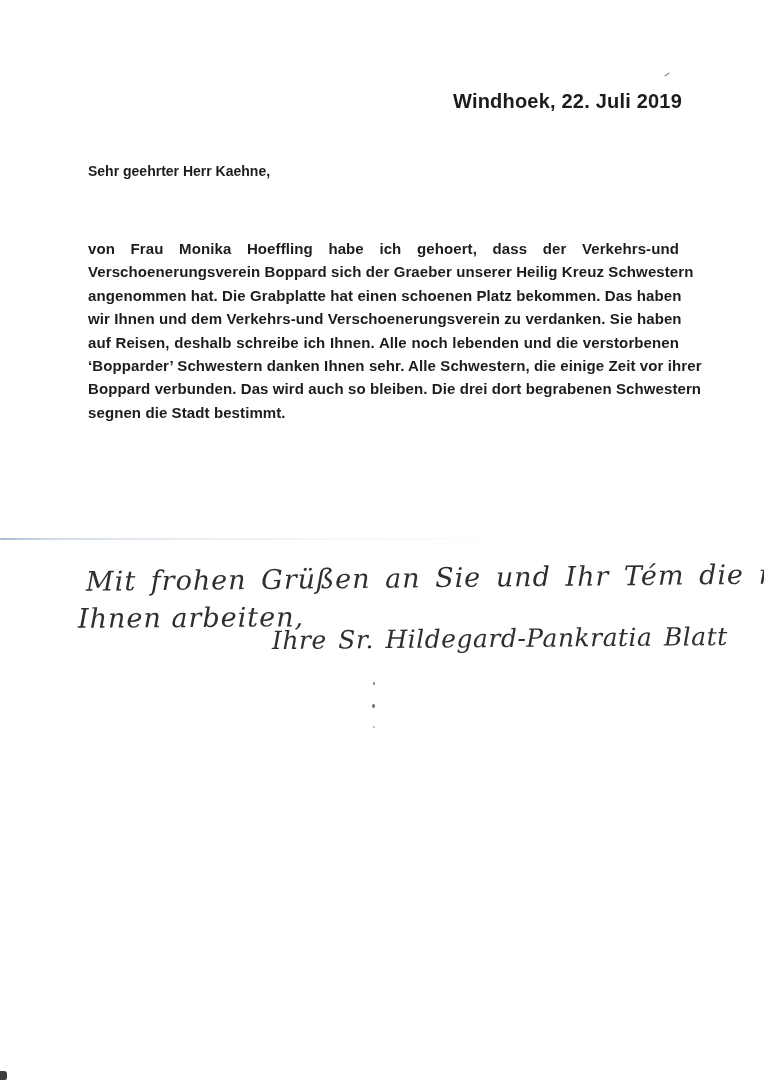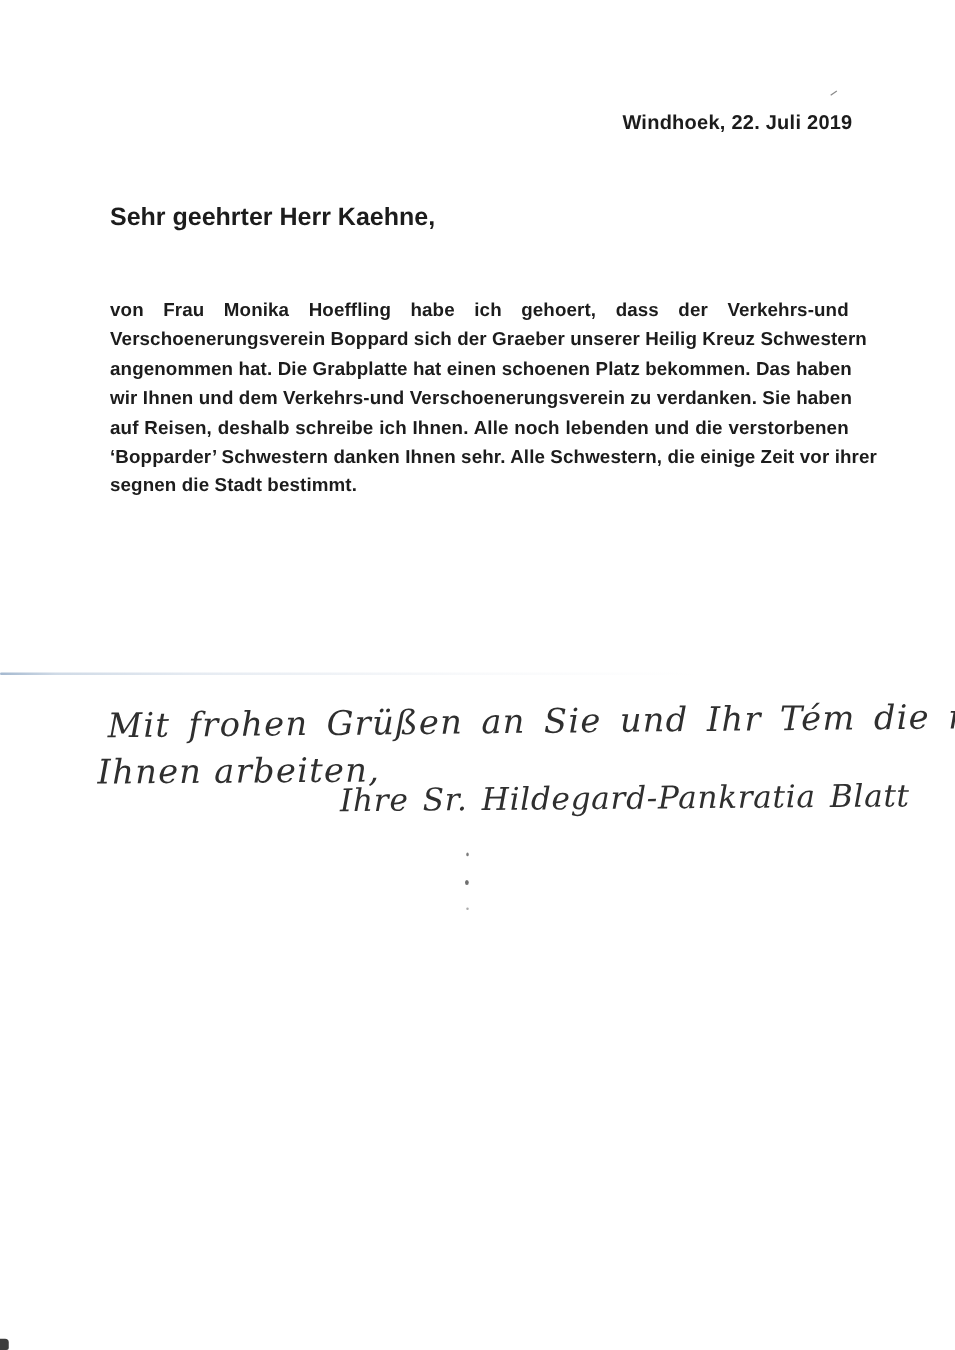--- a/index.html
+++ b/index.html
@@ -7,26 +7,26 @@
   body {
     width: 764px; height: 1080px;
     background: #ffffff;
     font-family: "Liberation Sans", sans-serif;
     position: relative;
     overflow: hidden;
   }
   .print { color: #1c1c1c; font-weight: 600; }
   .dateline {
     position: absolute; top: 90px; right: 82px;
-    font-size: 16px; font-weight: 700;
+    font-size: 20px; font-weight: 700;
     letter-spacing: 0.2px;
   }
   .salutation {
     position: absolute; top: 163px; left: 88px;
-    font-size: 20px; font-weight: 600;
+    font-size: 14px; font-weight: 600;
   }
   .par { position: absolute; left: 88px; width: 591px; }
   .par1 { top: 237px; }
   .par2 { top: 506px; }
   .bline {
     font-size: 15px; line-height: 23.4px;
     text-align: justify; text-align-last: justify;
     white-space: nowrap;
     letter-spacing: 0.1px;
   }
@@ -74,20 +74,21 @@
 
   <div class="print salutation">Sehr geehrter Herr Kaehne,</div>
 
   <div class="par par1">
     <div class="print bline">von Frau Monika Hoeffling habe ich gehoert, dass der Verkehrs-und</div>
     <div class="print bline">Verschoenerungsverein Boppard sich der Graeber unserer Heilig Kreuz Schwestern</div>
     <div class="print bline">angenommen hat. Die Grabplatte hat einen schoenen Platz bekommen. Das haben</div>
     <div class="print bline">wir Ihnen und dem Verkehrs-und Verschoenerungsverein zu verdanken. Sie haben</div>
     <div class="print bline">auf Reisen, deshalb schreibe ich Ihnen. Alle noch lebenden und die verstorbenen</div>
     <div class="print bline">‘Bopparder’ Schwestern danken Ihnen sehr. Alle Schwestern, die einige Zeit vor ihrer</div>
+    <div class="print bline">Boppard verbunden. Das wird auch so bleiben. Die drei dort begrabenen Schwestern</div>
     <div class="print bline last">segnen die Stadt bestimmt.</div>
   </div>
 
   <div class="par par2">
   </div>
 
   <div class="fold-line"></div>
 
   <div class="hand hand-line1">Mit frohen Grüßen an Sie und Ihr Tém die mit</div>
 

